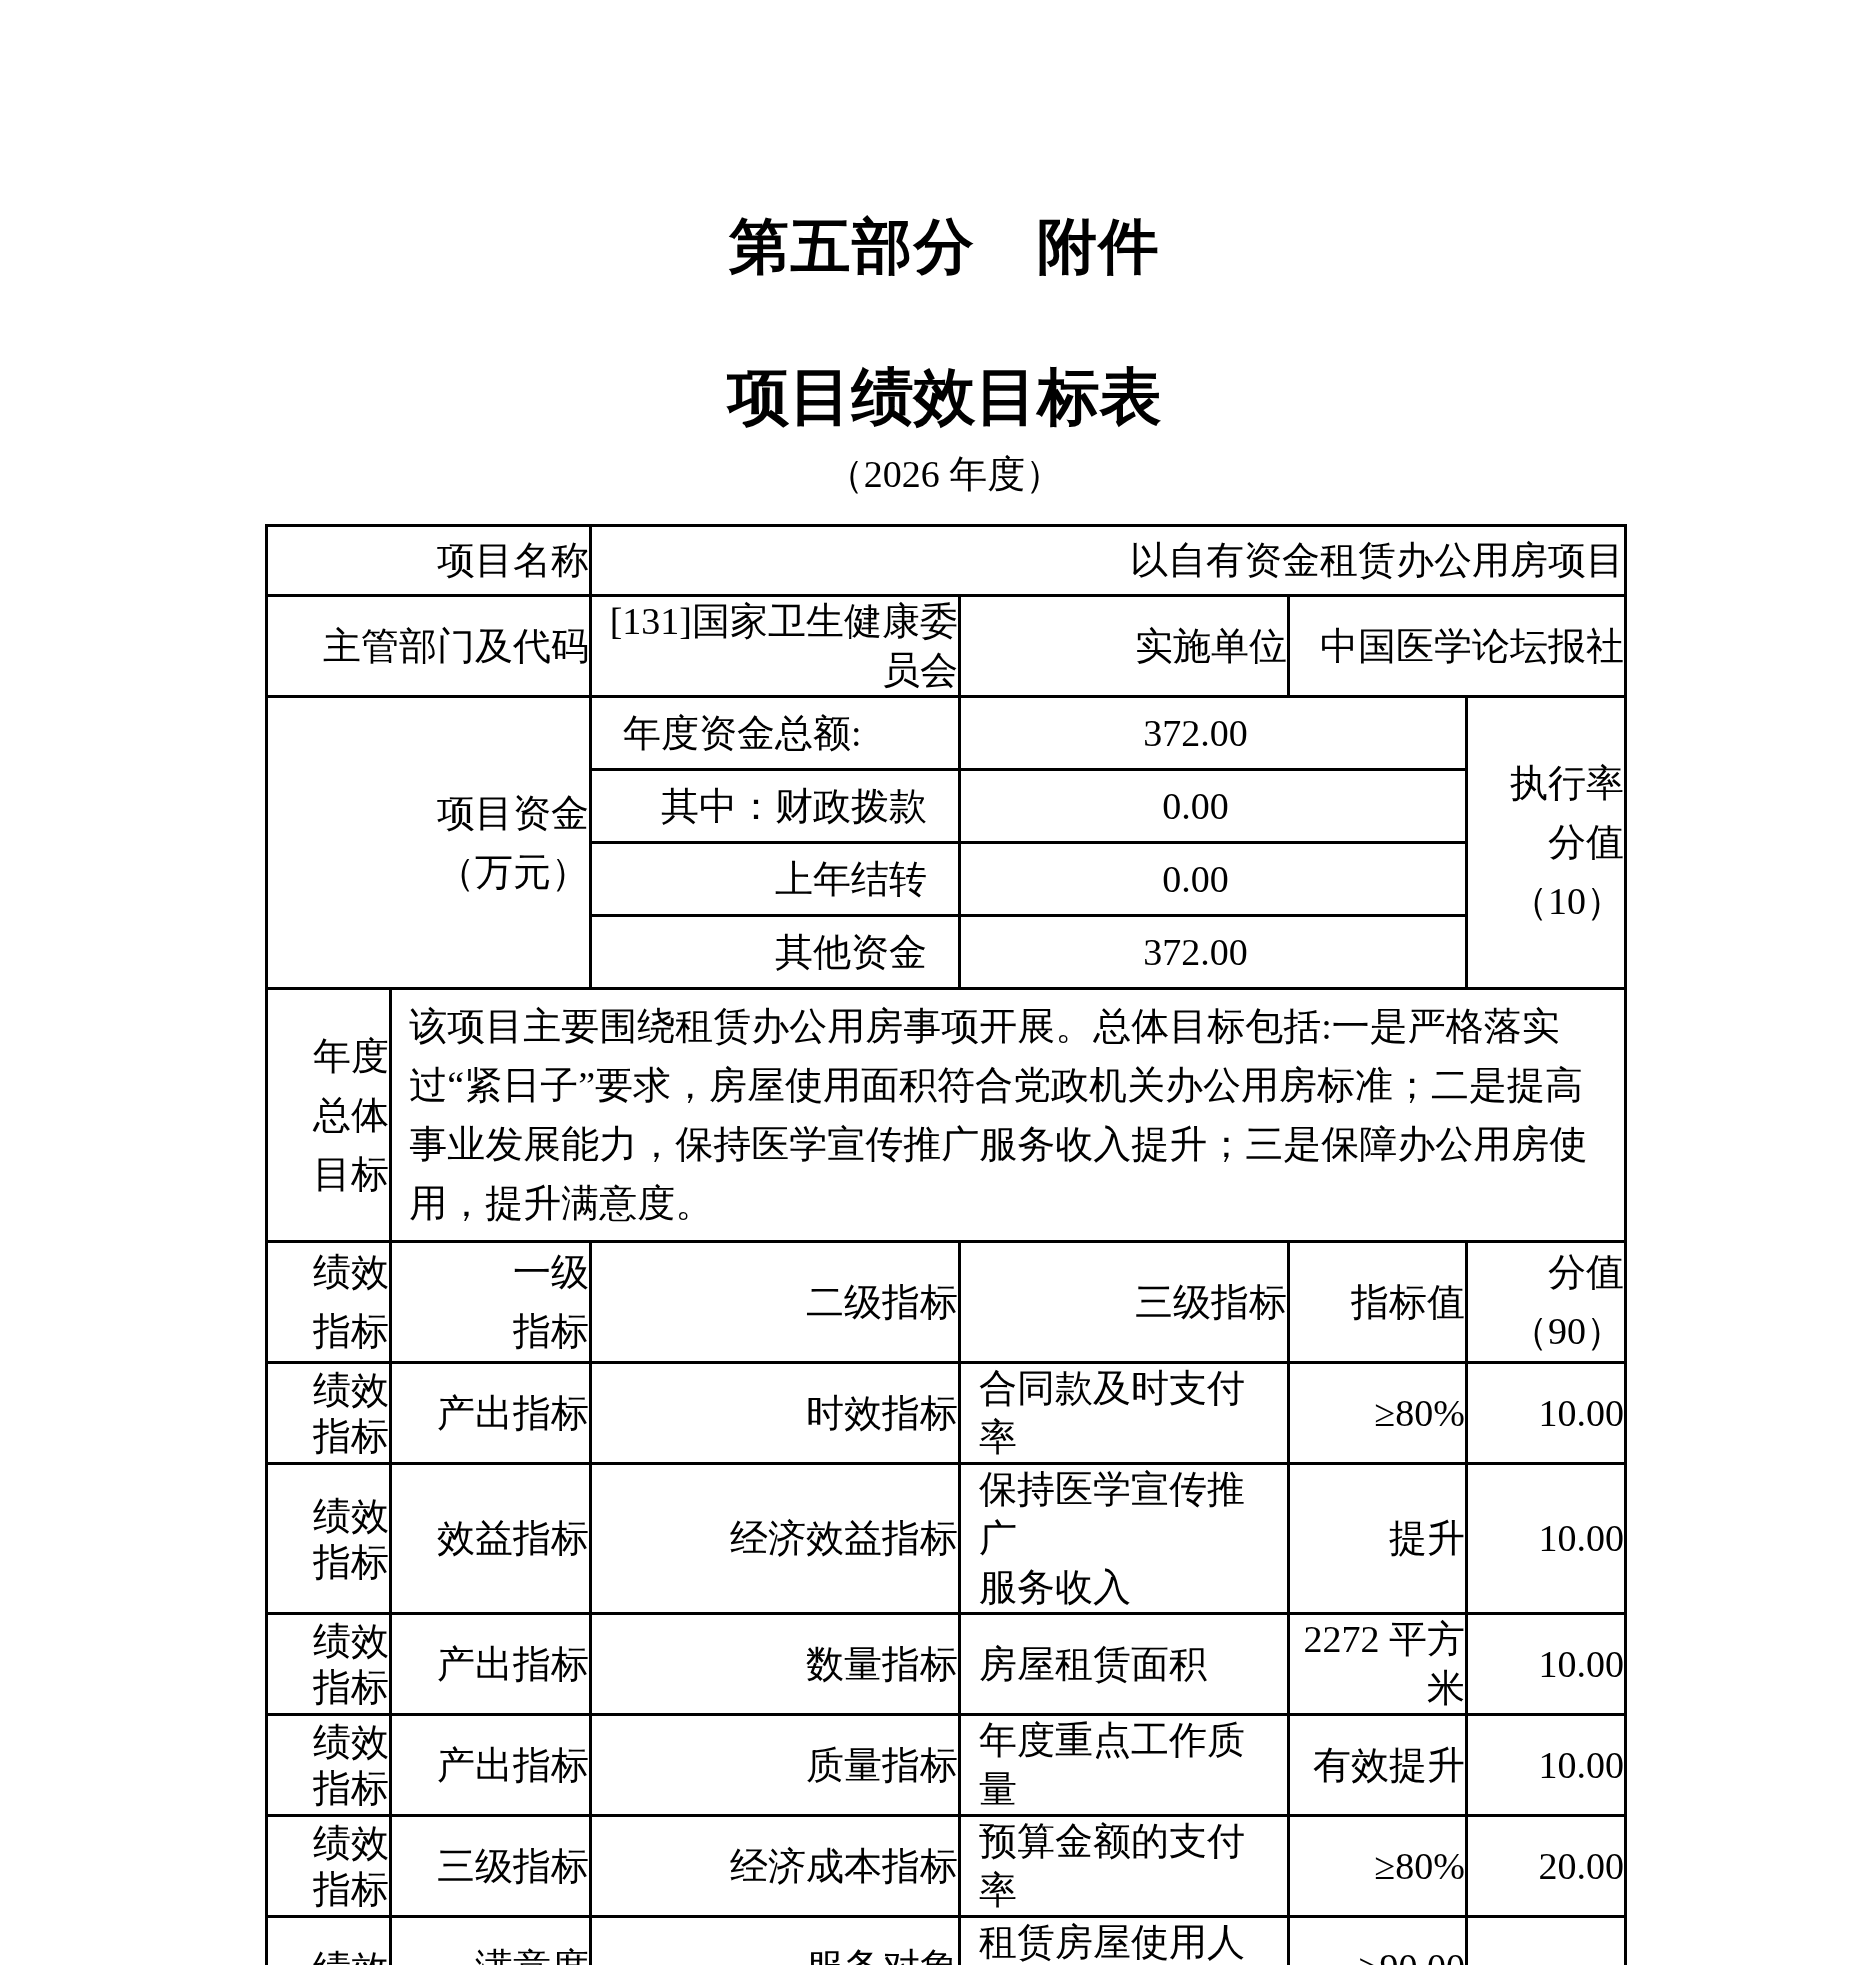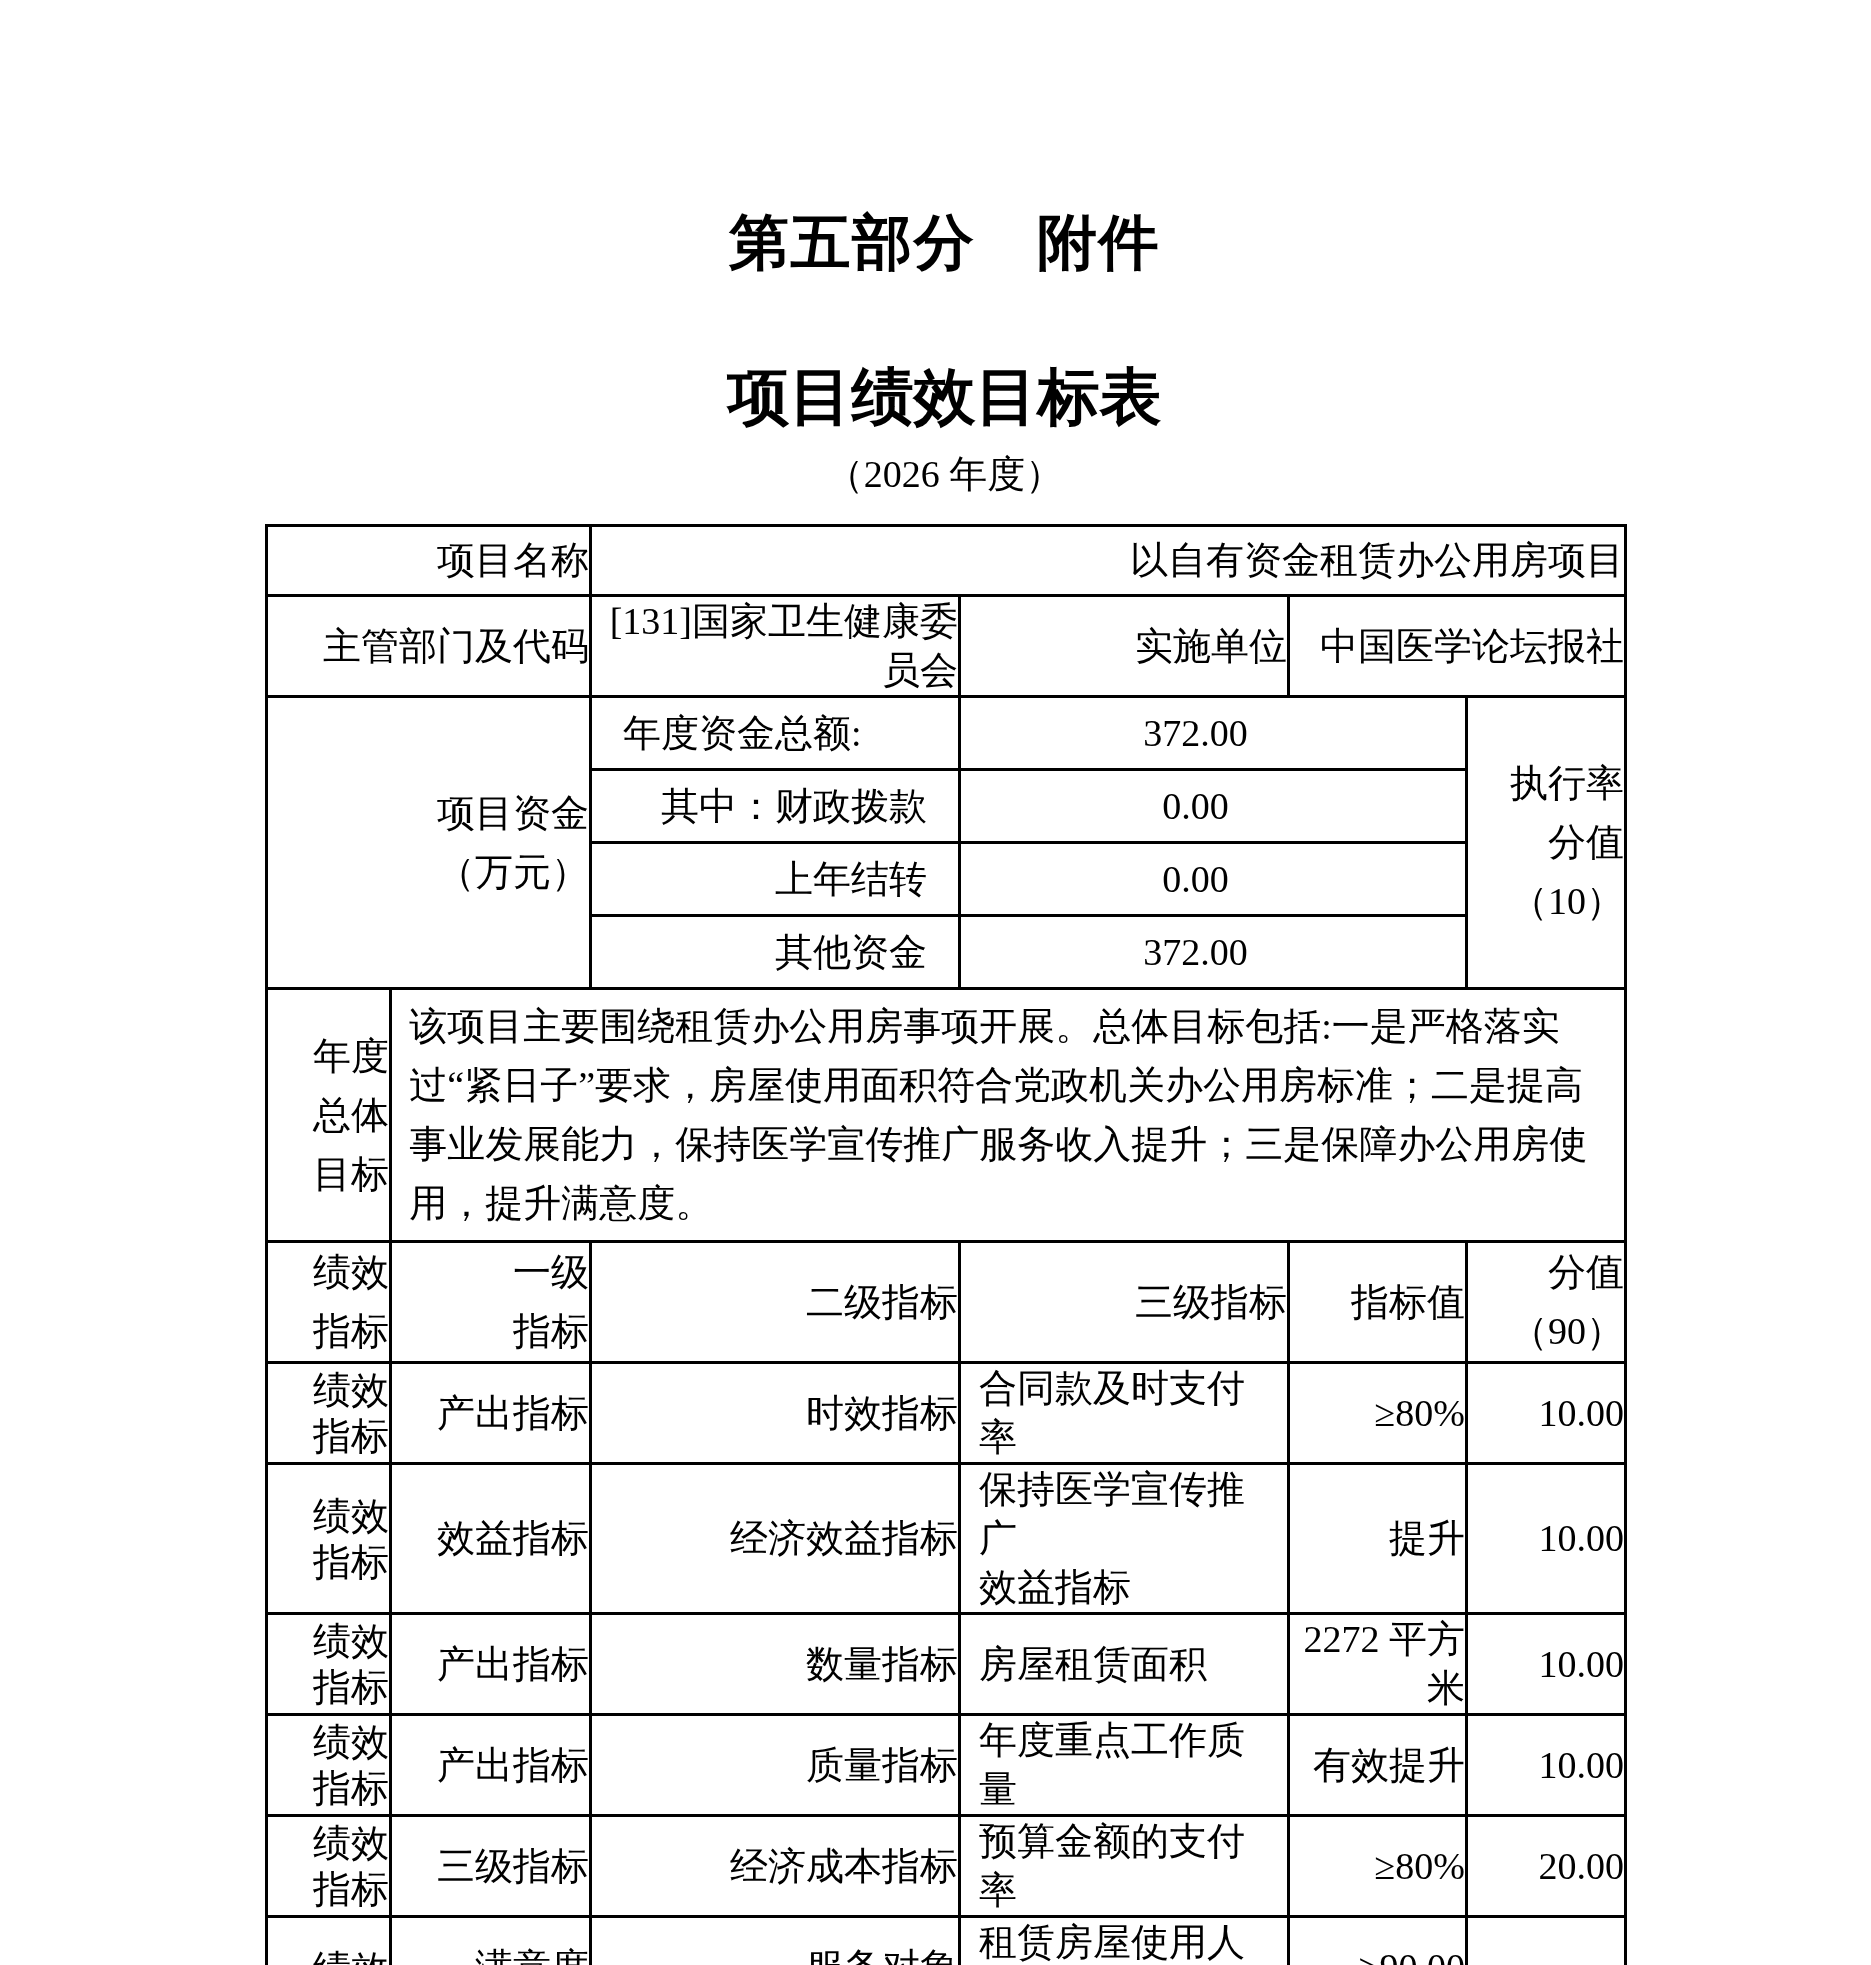--- a/index.html
+++ b/index.html
@@ -10,21 +10,21 @@
     background:#ffffff;
     color:#000000;
     font-family:"Liberation Serif","DejaVu Serif",serif;
     overflow:hidden;
   }
   .part-title{
     position:absolute;
     top:214px;left:265px;width:1359px;
     margin:0;
     text-align:center;
-    font-family:Liberation Mono, monospace;
+    font-family:Liberation Sans, sans-serif;
     font-weight:bold;
     font-size:60px;
     line-height:66px;
     letter-spacing:1.6px;
   }
   .doc-title{
     position:absolute;
     top:367px;left:265px;width:1359px;
     margin:0;
     text-align:center;
@@ -152,21 +152,21 @@
         <td class="l3 pre">合同款及时支付率</td>
         <td class="c pre">≥80%</td>
         <td class="c pre">10.00</td>
       </tr>
       <tr class="rd">
         <td class="c pre lh118">绩效
 指标</td>
         <td class="c pre">效益指标</td>
         <td class="c pre">经济效益指标</td>
         <td class="l3 pre">保持医学宣传推广
-效益指标</td>
+服务收入</td>
         <td class="c pre">提升</td>
         <td class="c pre">10.00</td>
       </tr>
       <tr class="rd">
         <td class="c pre lh118">绩效
 指标</td>
         <td class="c pre">产出指标</td>
         <td class="c pre">数量指标</td>
         <td class="l3 pre">房屋租赁面积</td>
         <td class="c pre">2272 平方

